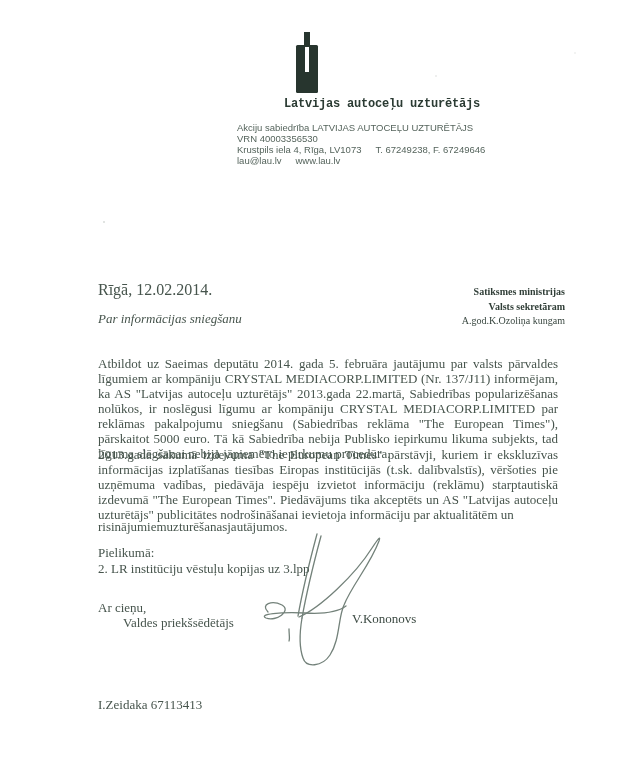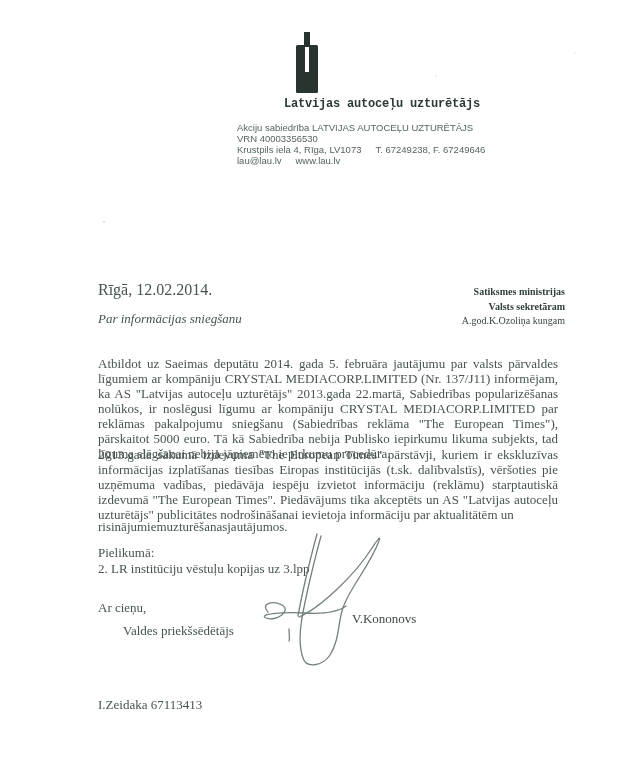--- a/index.html
+++ b/index.html
@@ -51,21 +51,21 @@
     display:flex;
   }
   .attachments{
     position:absolute;left:98px;top:545px;
     font-size:13px;line-height:15.5px;
   }
   .closing{
     position:absolute;left:98px;top:600px;
     font-size:13px;line-height:15px;
   }
-  .closing .title-line{padding-left:25px;margin-top:8px;}
+  .closing .title-line{padding-left:25px;}
   .signer{position:absolute;left:352px;top:611px;font-size:13px;color:#3d4b44;}
   .footer-contact{position:absolute;left:98px;top:697px;font-size:13px;}
   
   .signature-svg{position:absolute;left:0;top:0;pointer-events:none;}
   
   .speck{position:absolute;width:2px;height:2px;background:#8d968f;border-radius:50%;opacity:.35;}
   .speck.s1{left:103px;top:221px;}
   .speck.s2{left:435px;top:75px;opacity:.2;}
   .speck.s3{left:574px;top:52px;opacity:.15;}
 </style>

